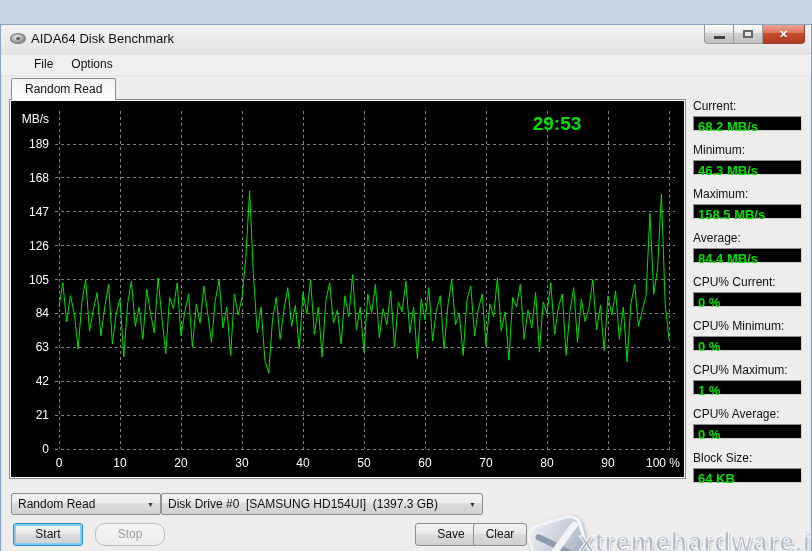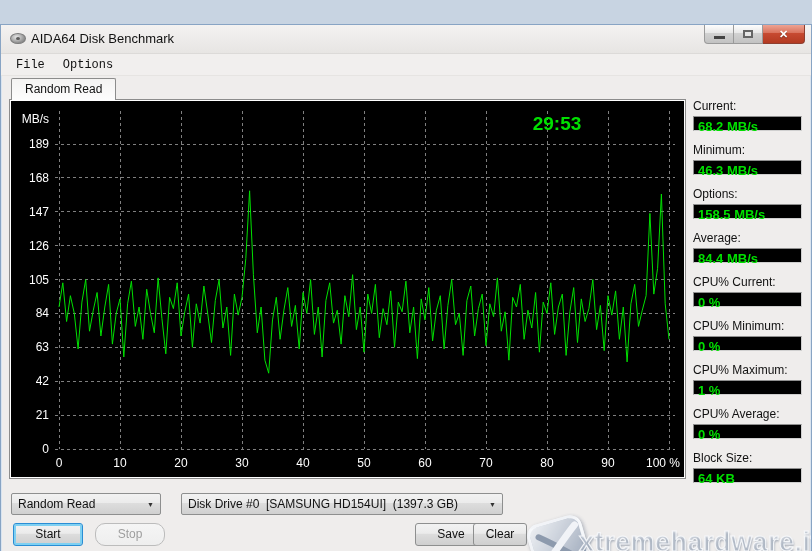--- a/index.html
+++ b/index.html
@@ -27,21 +27,21 @@
   .win-btn.max { width:29px; border-left:none; }
   .win-btn.close { width:42px; border-left:none; border-radius:0 0 4px 0;
     background:linear-gradient(#eda393,#d9715b 45%,#c74a31 46%,#b33a22);
     border-color:#8e3e2f; color:#fff; font-size:11px; font-weight:bold;
     text-shadow:0 1px 1px rgba(0,0,0,.4); }
   .glyph-minimize { width:11px; height:3px; background:#444; margin-top:6px; }
   .glyph-maximize { width:10px; height:8px; border:2px solid #666; background:#e6e6e6; }
   
   .menubar { position:absolute; left:0; top:28px; width:100%; height:23px;
     background:#f1efee; border-top:1px solid #dcdad8; border-bottom:1px solid #e6e4e2;
-    display:flex; align-items:center; padding-left:6px;font-family:Liberation Mono, monospace; }
+    display:flex; align-items:flex-start; padding-left:24px; }
   .menu-item { font-size:12px; color:#111; padding:3px 9px; }
   
   .tab { position:absolute; left:10px; top:53px; height:22px; padding:0 13px;
     background:linear-gradient(#f4f3f2,#fdfdfd); border:1px solid #8c8c8c; border-bottom:none;
     border-radius:2px 2px 0 0; font-size:12px; line-height:21px; color:#111; z-index:2; }
   .tab-panel { position:absolute; left:8px; top:74px; width:677px; height:380px;
     background:#fff; border:1px solid #8c8c8c; }
   .chart-area { position:absolute; left:1px; top:1px; width:673px; height:376px; background:#000; }
   .chart-area svg { display:block; }
   
@@ -52,21 +52,21 @@
     padding:1px 4px 12px 4px; line-height:17px; border:1px solid #8f8f8f;
     border-bottom-color:#cfcfcf; border-right-color:#cfcfcf; margin-bottom:12px;
     font-family:"Liberation Sans", sans-serif; }
   
   .combo { position:absolute; height:22px; border:1px solid #8e8f8f; border-radius:2px;
     background:linear-gradient(#f2f2f2,#ebebeb 45%,#dddddd 46%,#d0d0d0);
     display:flex; align-items:center; font-size:12px; color:#111; padding:0 6px; }
   .combo .lbl { flex:1; white-space:pre; overflow:hidden; }
   .combo .arrow { font-size:7px; color:#333; padding-left:6px; }
   #combo-benchmark { left:10px; top:468px; width:150px; }
-  #combo-drive { left:180px; top:468px; width:322px; }
+  #combo-drive { left:160px; top:468px; width:322px; }
   .btn { position:absolute; top:498px; height:23px; border:1px solid #8e8f8f; border-radius:3px;
     background:linear-gradient(#f2f2f2,#ebebeb 45%,#dddddd 46%,#cfcfcf);
     font-size:12px; color:#111; text-align:center; line-height:21px;
     font-family:Liberation Sans, sans-serif; }
   #btn-start { left:12px; width:70px; border:1px solid #2a8dd4;
     box-shadow:inset 0 0 0 2px #7ed0f2; }
   #btn-stop { left:94px; width:70px; color:#9e9e9e; border-color:#bcbcbc;
     background:linear-gradient(#f5f5f5,#eeeeee);border-radius:10px; }
   #btn-save { left:414px; width:72px; }
   #btn-clear { left:472px; width:54px; }
@@ -161,21 +161,21 @@
           <polyline points="48.0,206.0 51.8,181.8 55.6,220.5 59.4,194.7 63.3,212.4 67.1,247.9 70.9,201.1 74.7,178.6 78.5,230.2 82.3,209.2 86.1,191.5 89.9,235.0 93.8,206.0 97.6,183.4 101.4,243.1 105.2,212.4 109.0,197.9 112.8,256.0 116.6,202.8 120.4,180.2 124.3,225.4 128.1,206.0 131.9,238.3 135.7,188.2 139.5,212.4 143.3,231.8 147.1,176.9 150.9,217.3 154.8,252.8 158.6,196.3 162.4,207.6 166.2,181.8 170.0,235.0 173.8,210.8 177.6,193.1 181.4,246.3 185.3,202.8 189.1,222.1 192.9,185.0 196.7,212.4 200.5,241.5 204.3,199.5 208.1,178.6 211.9,227.0 215.8,206.0 219.6,254.4 223.4,193.1 227.2,214.1 231.0,196.3 234.8,157.6 238.6,89.8 242.4,173.7 246.3,231.8 250.1,206.0 253.9,259.2 257.7,272.2 261.5,218.9 265.3,196.3 269.1,238.3 272.9,209.2 276.8,186.6 280.6,225.4 284.4,204.4 288.2,247.9 292.0,191.5 295.8,212.4 299.6,178.6 303.4,233.4 307.3,206.0 311.1,256.0 314.9,199.5 318.7,181.8 322.5,222.1 326.3,209.2 330.1,243.1 333.9,194.7 337.8,215.7 341.6,173.7 345.4,228.6 349.2,206.0 353.0,251.2 356.8,193.1 360.6,212.4 364.4,183.4 368.3,236.7 372.1,207.6 375.9,223.7 379.7,189.9 383.5,246.3 387.3,201.1 391.1,210.8 394.9,180.2 398.8,231.8 402.6,206.0 406.4,257.6 410.2,197.9 414.0,218.9 417.8,186.6 421.6,239.9 425.4,209.2 429.3,194.7 433.1,247.9 436.9,204.4 440.7,178.6 444.5,223.7 448.3,212.4 452.1,254.4 455.9,199.5 459.8,185.0 463.6,235.0 467.4,207.6 471.2,193.1 475.0,244.7 478.8,202.8 482.6,215.7 486.4,176.9 490.3,230.2 494.1,210.8 497.9,259.2 501.7,196.3 505.5,206.0 509.3,183.4 513.1,238.3 516.9,209.2 520.8,227.0 524.6,191.5 528.4,251.2 532.2,201.1 536.0,212.4 539.8,181.8 543.6,233.4 547.4,206.0 551.3,193.1 555.1,254.4 558.9,210.8 562.7,186.6 566.5,241.5 570.3,197.9 574.1,220.5 577.9,207.6 581.8,178.6 585.6,228.6 589.4,204.4 593.2,249.6 597.0,194.7 600.8,214.1 604.6,189.9 608.4,238.3 612.3,206.0 616.1,260.9 619.9,202.8 623.7,183.4 627.5,225.4 631.3,209.2 635.1,194.7 638.9,112.4 642.8,193.1 646.6,167.3 650.4,93.0 654.2,202.8 658.0,238.3" fill="none" stroke="#00e000" stroke-width="1"></polyline>
         </svg>
       </div>
   </div>
 
   <div class="stats" id="stats">
       <div class="stat-label">Current:</div>
       <div class="stat-value">68.2 MB/s</div>
       <div class="stat-label">Minimum:</div>
       <div class="stat-value">46.3 MB/s</div>
-      <div class="stat-label">Options:</div>
+      <div class="stat-label">Maximum:</div>
       <div class="stat-value">158.5 MB/s</div>
       <div class="stat-label">Average:</div>
       <div class="stat-value">84.4 MB/s</div>
       <div class="stat-label group-gap">CPU% Current:</div>
       <div class="stat-value">0 %</div>
       <div class="stat-label">CPU% Minimum:</div>
       <div class="stat-value">0 %</div>
       <div class="stat-label">CPU% Maximum:</div>
       <div class="stat-value">1 %</div>
       <div class="stat-label">CPU% Average:</div>

